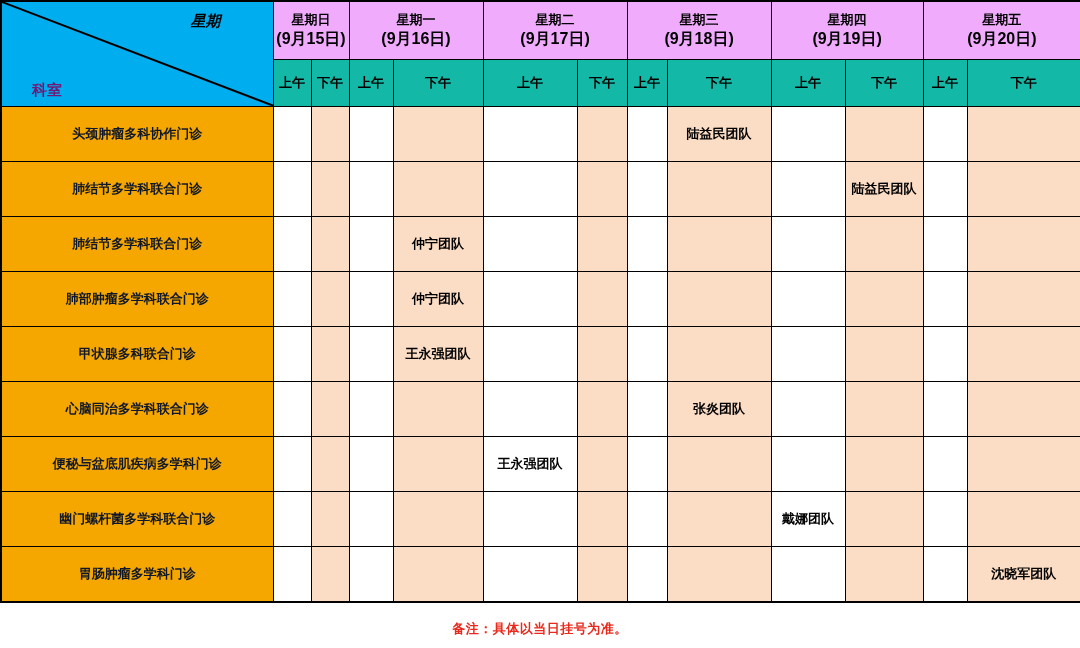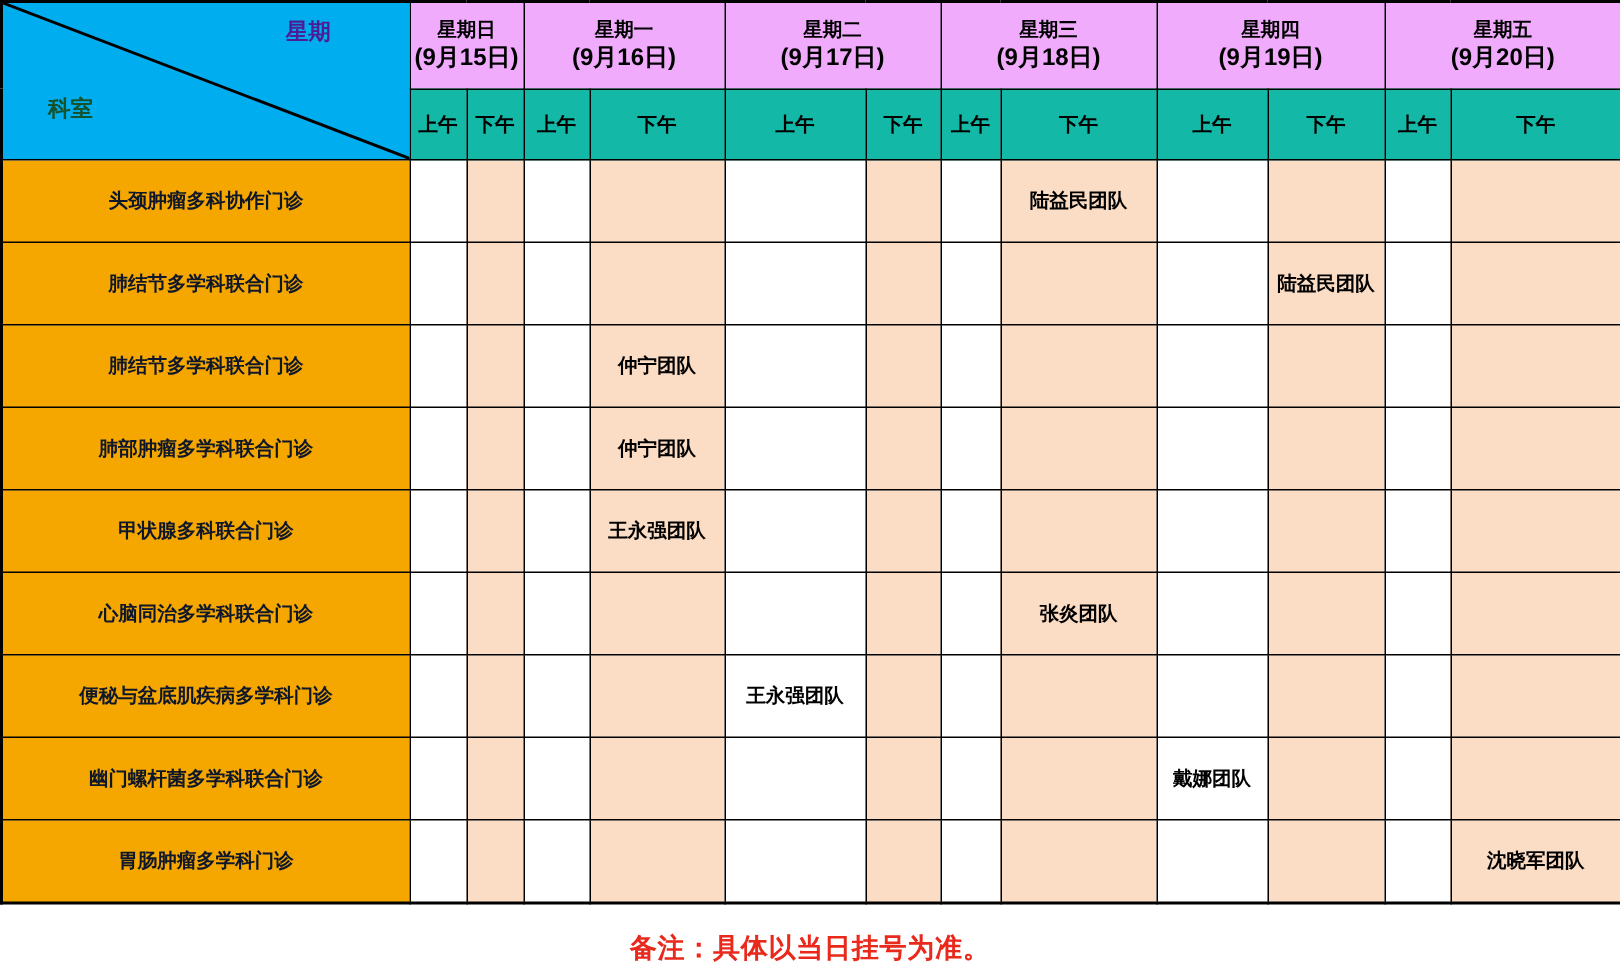--- a/index.html
+++ b/index.html
@@ -47,29 +47,30 @@
     position: absolute;
     left: 0; top: 0;
     width: 272px; height: 104px;
   }
   .corner .lbl-day {
     position: absolute;
     top: 10px;
     right: 52px;
     font-size: 15px;
     font-weight: bold;
-    color: #4c1d95;
+    color: #000000;
+    font-style: italic;
   }
   .corner .lbl-dept {
     position: absolute;
-    bottom: 24px;
+    bottom: 6px;
     left: 30px;
     font-size: 15px;
     font-weight: bold;
-    color: #14532d;
+    color: #701a75;
   }
   .dayhead {
     background: #f0abfc;
     height: 56px;
     font-size: 13px;
     line-height: 1.35;
     font-weight: bold;
   }
   .dayhead .dname { display: block; }
   .dayhead .ddate { display: block; font-size: 16px; }
@@ -94,21 +95,21 @@
     line-height: 1.25;
     padding: 1px 2px;
     word-break: break-all;
   }
   td.slot.am { background: #ffffff; }
   td.slot.pm { background: #FBDCC4; }
   .footnote {
     width: 1080px;
     text-align: center;
     color: #E8291C;
-    font-size: 18px;
+    font-size: 13px;
     font-weight: bold;
     padding-top: 17px;
     letter-spacing: 0.5px;
   }
 </style>
 </head>
 <body>
 
 <div class="sheet">
   <table class="schedule">

